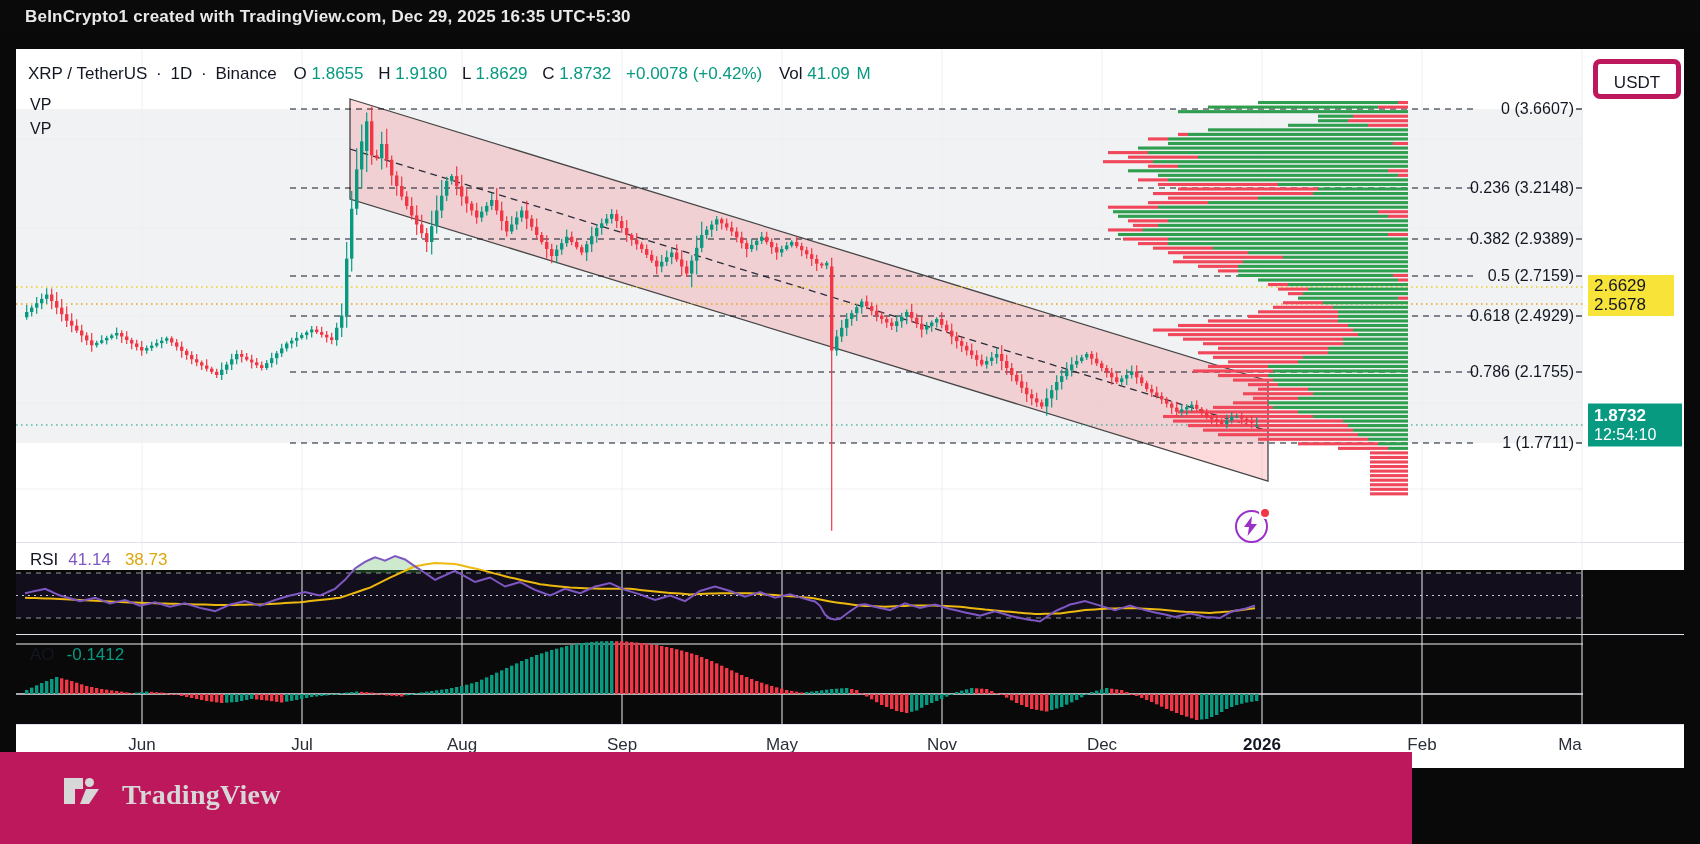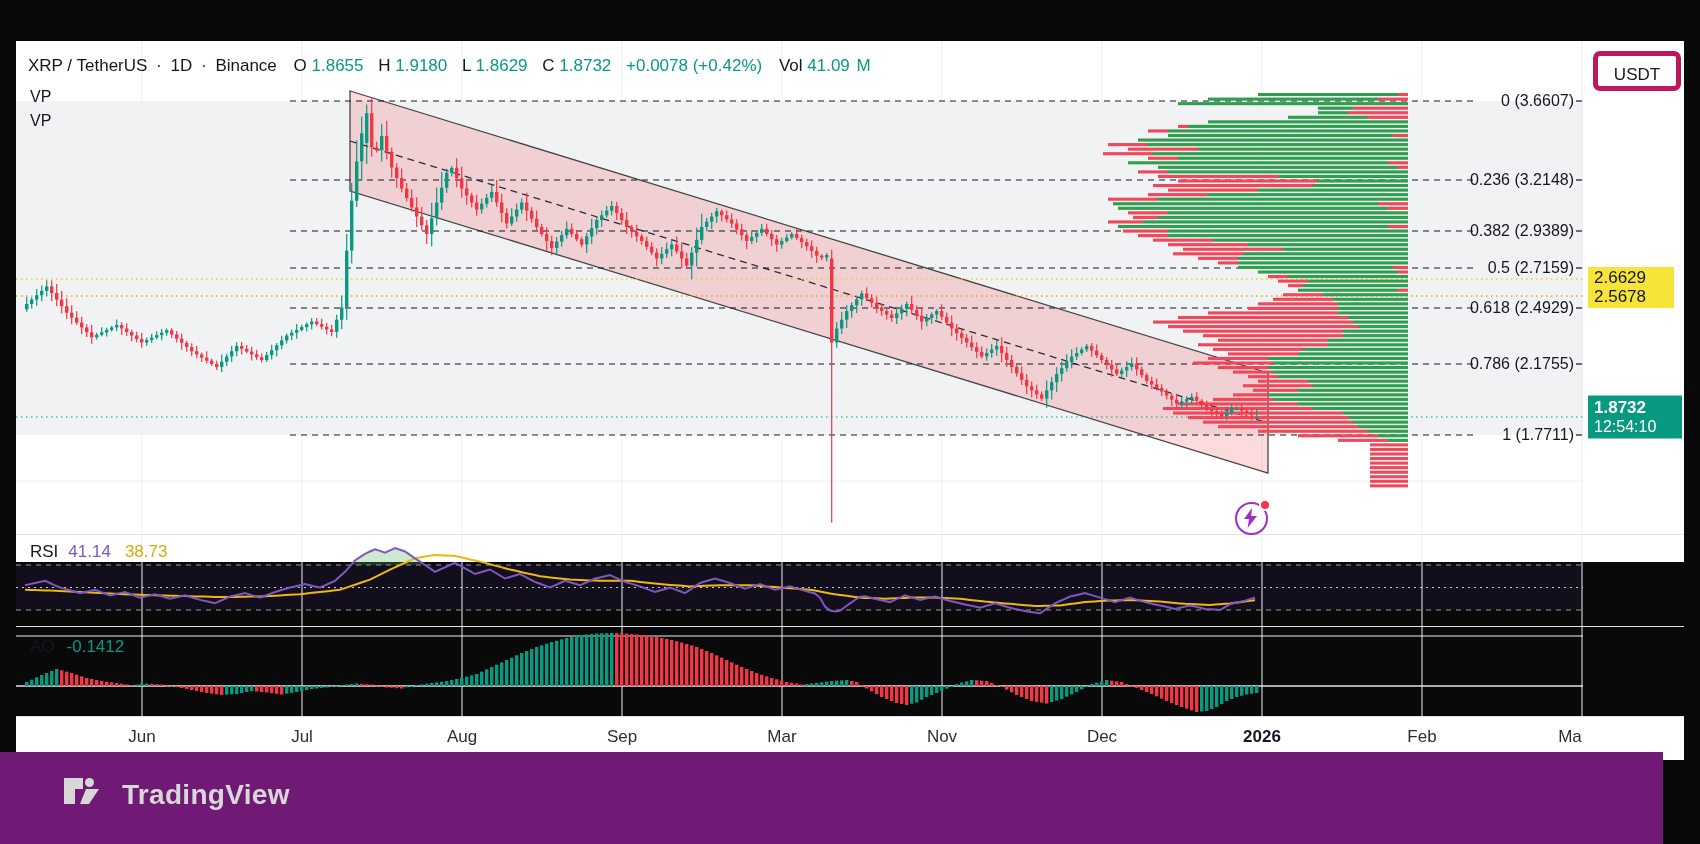--- a/index.html
+++ b/index.html
@@ -2,21 +2,21 @@
 <html><head>
 <meta charset="utf-8">
 <style>
   * { box-sizing: border-box; margin: 0; padding: 0; }
   html,body { width:1700px; height:844px; overflow:hidden; background:#090909;
               font-family:"Liberation Sans", sans-serif; }
   .frame { position:relative; width:1700px; height:844px; background:#090909; }
   .topbar { position:absolute; left:0; top:0; width:1700px; height:33px; background:#0a0a0a;
             color:#e9e9e9; font-size:17px; font-weight:bold; line-height:33px; padding-left:25px;
             letter-spacing:.2px; }
-  .panel { position:absolute; left:16px; top:41px; width:1668px; height:521px; background:#ffffff; }
+  .panel { position:absolute; left:16px; top:49px; width:1668px; height:521px; background:#ffffff; }
   .chart-svg { position:absolute; left:0; top:0; }
   .legend-row { position:absolute; left:12px; top:15px; font-size:17px; color:#131722; white-space:nowrap; }
   .legend-row .v { color:#089981; }
   .legend-row .lbl { color:#131722; }
   .legend-row span { margin-right:4px; }
   .vp-lab { position:absolute; left:14px; font-size:16px; color:#131722; font-weight:500; }
   .rsi-legend,.ao-legend { position:absolute; left:14px; font-size:17px; color:#131722; white-space:nowrap; font-weight:500;}
   .rsi-legend .pv { color:#7e57c2; margin-left:10px; }
   .rsi-legend .yv { color:#dba80c; margin-left:14px; }
   .ao-legend .gv { color:#089981; margin-left:12px; }
@@ -34,29 +34,30 @@
   .price-tag .p { font-size:17px; font-weight:bold; display:block;}
   .price-tag .cd { font-size:16px; display:block;}
   .usdt-btn { position:absolute; left:1577px; top:10px; width:88px; height:40px; background:#fff;
               border:5px solid #be185d; border-radius:7px; font-size:17px; font-weight:500; color:#131722;
               text-align:center; line-height:38px; z-index:7; }
   .bolt-wrap { position:absolute; left:1219px; top:461px; width:33px; height:33px; z-index:4;}
   .bolt-circle { position:absolute; left:0; top:0; width:33px; height:33px; border:2.5px solid #9b30c9; border-radius:50%; }
   .bolt-dot { position:absolute; right:-3px; top:-3px; width:12px; height:12px; background:#f23645;
               border:2.5px solid #ffffff; border-radius:50%; }
   .bolt-glyph { position:absolute; left:8px; top:6px; }
-  .footer { position:absolute; left:0; top:752px; width:1663px; height:92px; background:#701a75; }
+  .footer { position:absolute; left:0; top:752px; width:1412px; height:92px; background:#be185d;font-family:Liberation Serif, serif; }
   .brand { position:absolute; left:64px; top:24px; display:flex; align-items:center; }
   .brand-text { color:#d7d7d7; font-size:28px; font-weight:bold; margin-left:14px; letter-spacing:.3px;}
   .divider { position:absolute; left:0; width:1668px; height:1px; background:#e0e3eb; }
 </style>
 </head>
 <body>
 
 <div class="frame">
+  <div class="topbar">BeInCrypto1 created with TradingView.com, Dec 29, 2025 16:35 UTC+5:30</div>
 
   <div class="panel">
     <svg id="chart" class="chart-svg" width="1567" height="675">
         <rect x="0" y="60" width="1567" height="334" fill="rgba(120,123,134,0.10)"></rect>
         <rect x="0" y="524" width="1567" height="45" fill="rgba(124,77,255,0.08)"></rect>
         <line x1="126" y1="0" x2="126" y2="675" stroke="#eceff2" stroke-width="1"></line>
         <line x1="286" y1="0" x2="286" y2="675" stroke="#eceff2" stroke-width="1"></line>
         <line x1="446" y1="0" x2="446" y2="675" stroke="#eceff2" stroke-width="1"></line>
         <line x1="606" y1="0" x2="606" y2="675" stroke="#eceff2" stroke-width="1"></line>
         <line x1="766" y1="0" x2="766" y2="675" stroke="#eceff2" stroke-width="1"></line>
@@ -1035,21 +1036,21 @@
       <span>AO</span><span class="gv">-0.1412</span>
     </div>
 
     <div class="usdt-btn">USDT</div>
 
     <div class="time-axis" id="time-axis">
         <div class="month" style="left: 126px;">Jun</div>
         <div class="month" style="left: 286px;">Jul</div>
         <div class="month" style="left: 446px;">Aug</div>
         <div class="month" style="left: 606px;">Sep</div>
-        <div class="month" style="left: 766px;">Mar</div>
+        <div class="month" style="left: 766px;">May</div>
         <div class="month" style="left: 926px;">Nov</div>
         <div class="month" style="left: 1086px;">Dec</div>
         <div class="month bold" style="left: 1246px;">2026</div>
         <div class="month" style="left: 1406px;">Feb</div>
         <div class="month" style="left: 1554px;">Ma</div>
       </div>
 
     <div id="fib-labels">
         <div class="fib-label" style="top: 60px;">0 (3.6607)</div>
         <div class="fib-label" style="top: 139px;">0.236 (3.2148)</div>

